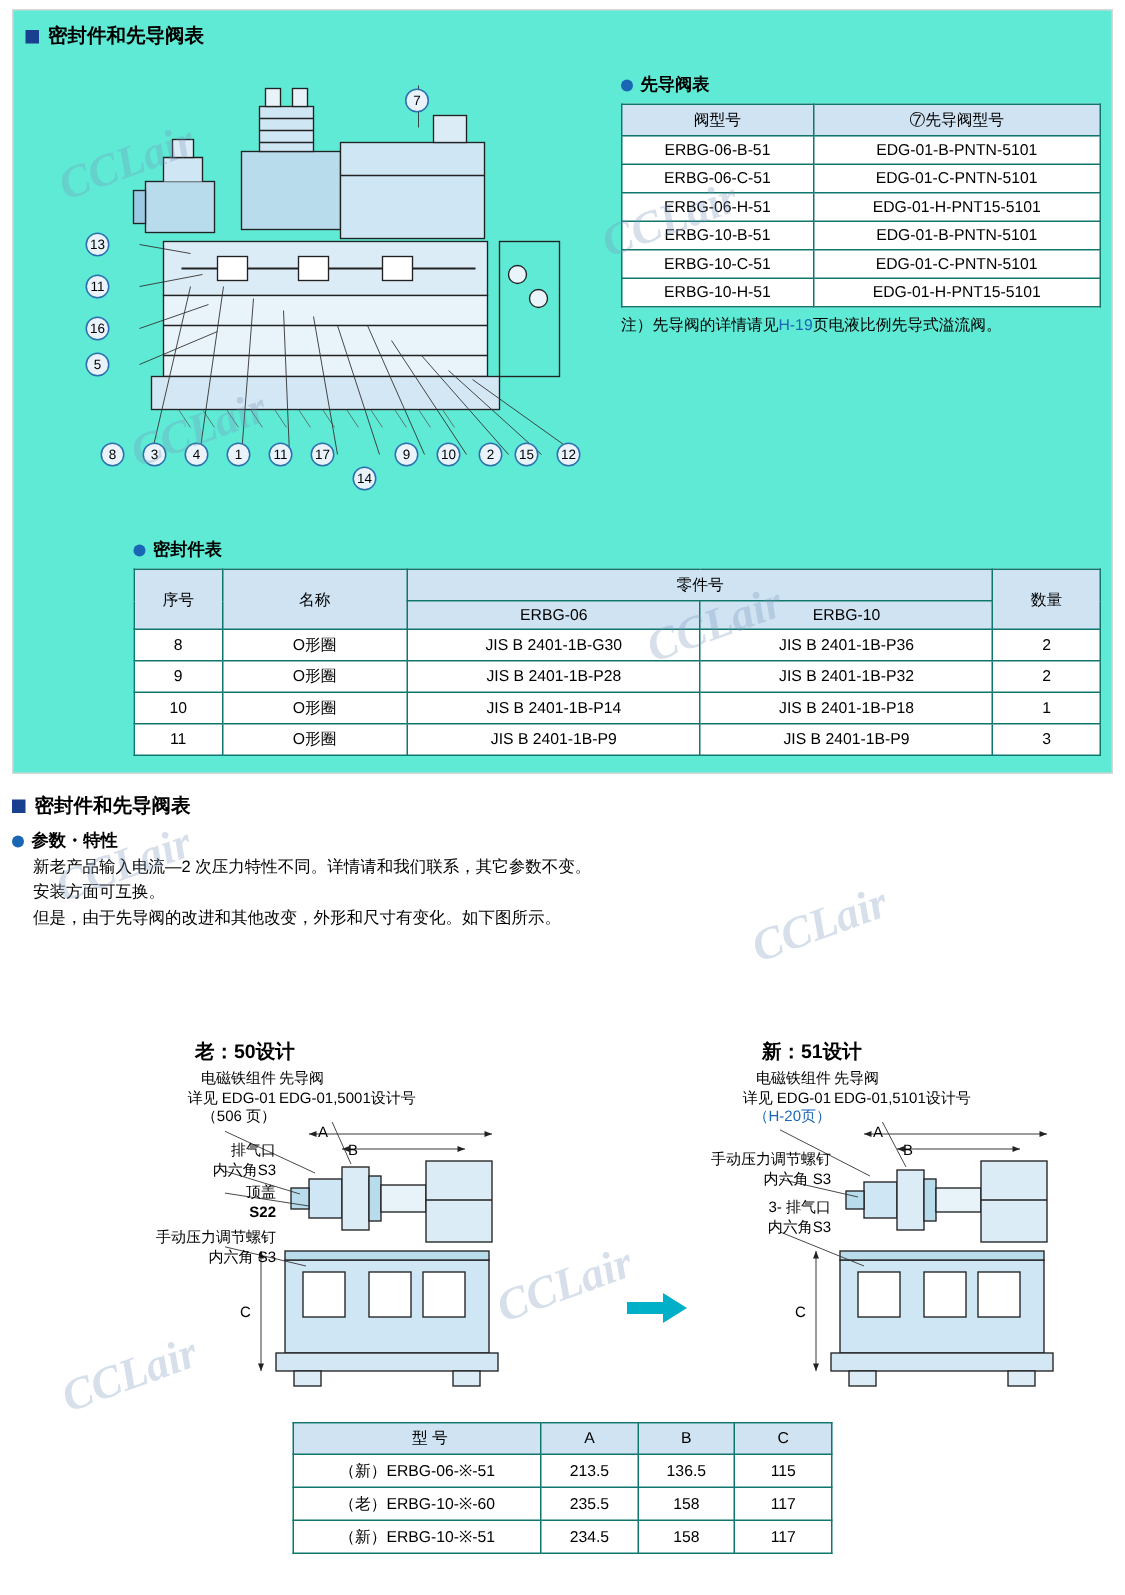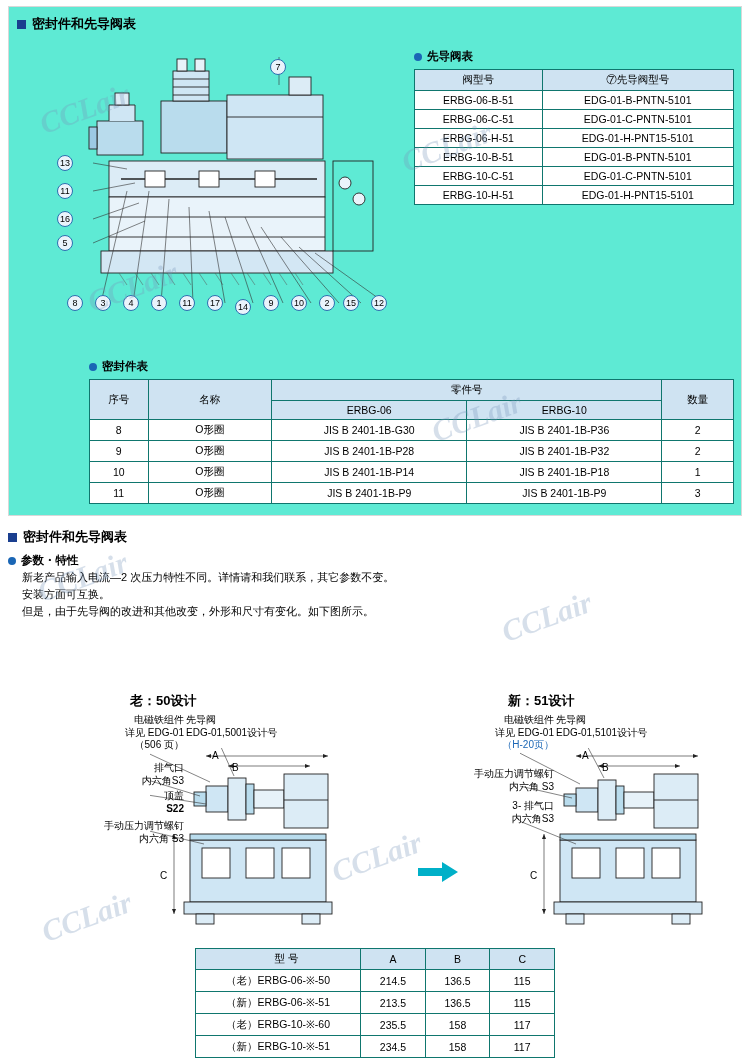--- a/index.html
+++ b/index.html
@@ -152,21 +152,21 @@
   <div class="callout" style="left:48px;  top:176px;">11</div>
   <div class="callout" style="left:48px;  top:204px;">16</div>
   <div class="callout" style="left:48px;  top:228px;">5</div>
 
   <div class="callout" style="left:58px;  top:288px;">8</div>
   <div class="callout" style="left:86px;  top:288px;">3</div>
   <div class="callout" style="left:114px; top:288px;">4</div>
   <div class="callout" style="left:142px; top:288px;">1</div>
   <div class="callout" style="left:170px; top:288px;">11</div>
   <div class="callout" style="left:198px; top:288px;">17</div>
-  <div class="callout" style="left:226px; top:292px;">14</div>
+  <div class="callout" style="left:226px; top:304px;">14</div>
   <div class="callout" style="left:254px; top:288px;">9</div>
   <div class="callout" style="left:282px; top:288px;">10</div>
   <div class="callout" style="left:310px; top:288px;">2</div>
   <div class="callout" style="left:334px; top:288px;">15</div>
   <div class="callout" style="left:362px; top:288px;">12</div>
 
   <div class="pilot-wrap">
     <div class="sub-title" style="margin-bottom:5px;">
       <span class="dot"></span>
       <span>先导阀表</span>
@@ -198,20 +198,23 @@
         <tr>
           <td>ERBG-10-C-51</td>
           <td>EDG-01-C-PNTN-5101</td>
         </tr>
         <tr>
           <td>ERBG-10-H-51</td>
           <td>EDG-01-H-PNT15-5101</td>
         </tr>
       </tbody>
     </table>
+    <div class="note">
+      <span>注）先导阀的详情请见</span><a href="#">H-19</a><span>页电液比例先导式溢流阀。</span>
+    </div>
   </div>
 
   <div class="seal-wrap">
     <div class="sub-title" style="margin-bottom:5px;">
       <span class="dot"></span>
       <span>密封件表</span>
     </div>
     <table>
       <thead>
         <tr>
@@ -406,26 +409,20 @@
     <thead>
       <tr>
         <th style="width:46%;padding-left:19px;">型 号</th>
         <th style="width:18%;">A</th>
         <th style="width:18%;">B</th>
         <th style="width:18%;">C</th>
       </tr>
     </thead>
     <tbody>
       <tr>
-        <td class="model">（老）ERBG-06-※-50</td>
-        <td>214.5</td>
-        <td>136.5</td>
-        <td>115</td>
-      </tr>
-      <tr>
         <td class="model">（新）ERBG-06-※-51</td>
         <td>213.5</td>
         <td>136.5</td>
         <td>115</td>
       </tr>
       <tr>
         <td class="model">（老）ERBG-10-※-60</td>
         <td>235.5</td>
         <td>158</td>
         <td>117</td>

